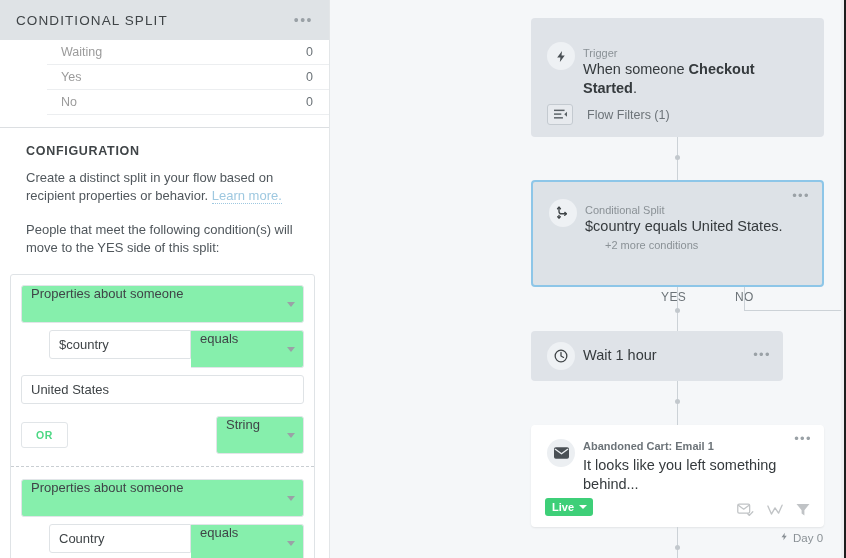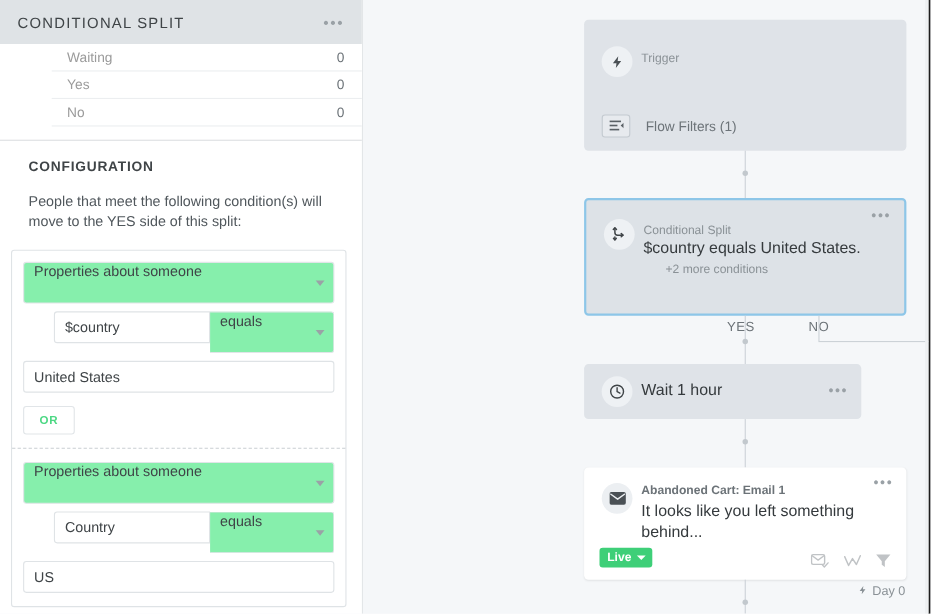--- a/index.html
+++ b/index.html
@@ -310,20 +310,24 @@
       <div class="stat-row">
         <span>No</span>
         <span class="stat-val">0</span>
       </div>
     </div>
 
     <div class="sep-strong"></div>
 
     <div class="config">
       <div class="config-title">CONFIGURATION</div>
+      <div class="config-desc">
+        <span>Create a distinct split in your flow based on recipient properties or behavior.</span>
+        <a class="learn-link">Learn more.</a>
+      </div>
       <div class="config-desc2">People that meet the following condition(s) will move to the YES side of this split:</div>
     </div>
 
     <div class="cond-box">
 
       <div class="select">
         <span>Properties about someone</span>
         <span class="caret"></span>
       </div>
 
@@ -332,20 +336,24 @@
         <div class="select">
           <span>equals</span>
           <span class="caret"></span>
         </div>
       </div>
 
       <div class="textinput full-input">United States</div>
 
       <div class="or-row">
         <div class="or-btn">OR</div>
+        <div class="select type-select">
+          <span>String</span>
+          <span class="caret"></span>
+        </div>
       </div>
 
       <div class="dashed-sep"></div>
 
       <div class="group2">
         <div class="select">
           <span>Properties about someone</span>
           <span class="caret"></span>
         </div>
 
@@ -365,20 +373,21 @@
   <div class="canvas">
 
     <div class="node node-trigger" style="left:201px; top:18px; width:293px; height:119px;">
       <div class="node-icon" style="top:24px;">
         <svg width="13" height="15" viewBox="0 0 24 24" fill="#4a5055">
             <path d="M13 2L4 14h6l-1 8 9-12h-6z"></path>
           </svg>
       </div>
       <div style="position:absolute; left:52px; top:28px; right:14px;">
         <div class="node-kicker">Trigger</div>
+        <div class="node-title"><span>When someone </span><b>Checkout Started</b><span>.</span></div>
       </div>
       <div style="position:absolute; left:16px; bottom:12px; display:flex; align-items:center; gap:14px;">
         <span style="width:26px;height:21px;border:1px solid #c4cad0;border-radius:3px;display:flex;align-items:center;justify-content:center;background:#e7eaee;">
           <svg width="13" height="11" viewBox="0 0 16 12" fill="#5a6166">
             <rect x="0" y="0" width="13" height="1.8"></rect>
             <rect x="0" y="4.6" width="9" height="1.8"></rect>
             <rect x="0" y="9.2" width="11" height="1.8"></rect>
             <path d="M16 2.5 L12.6 5.6 L16 8.7 Z"></path>
           </svg>
         </span>

